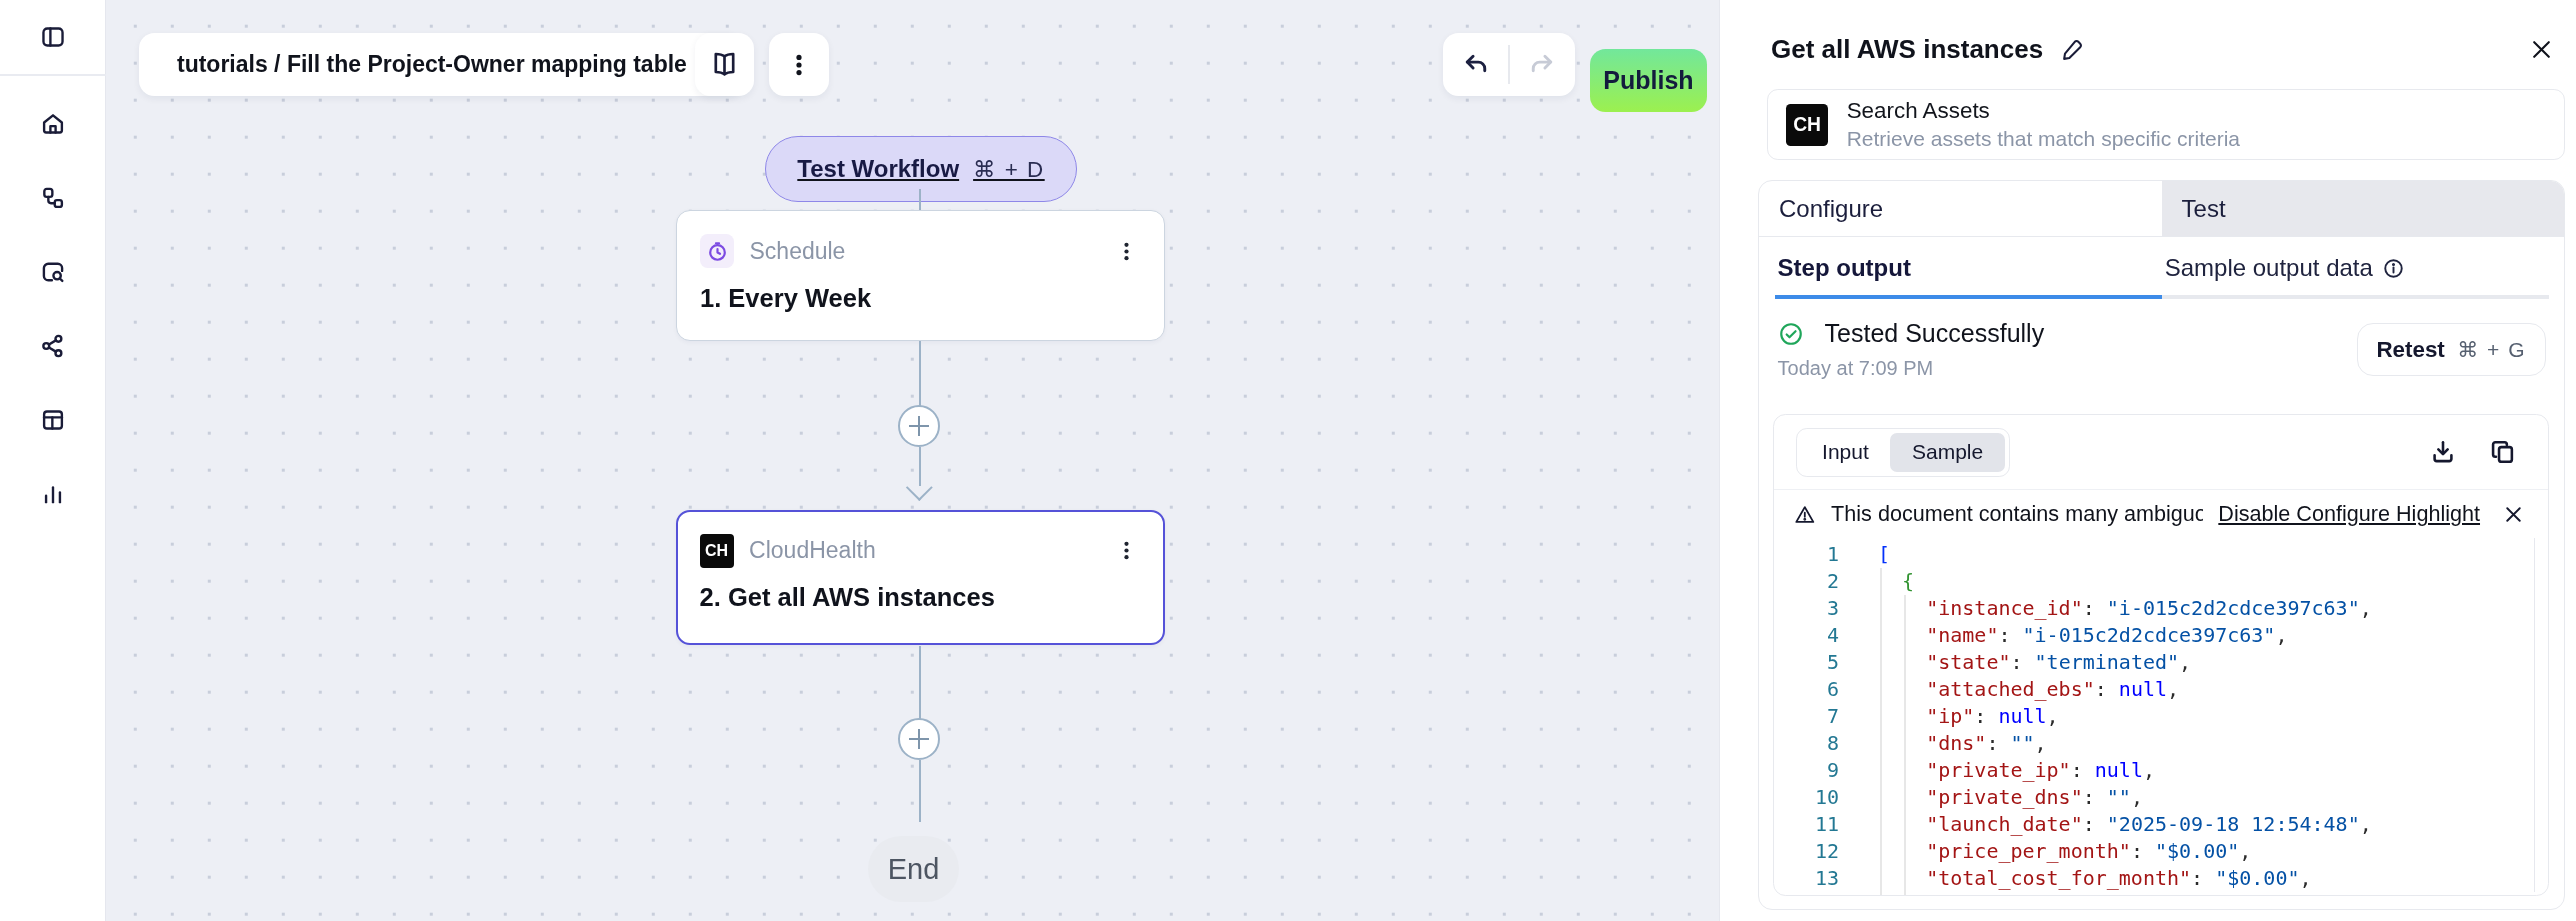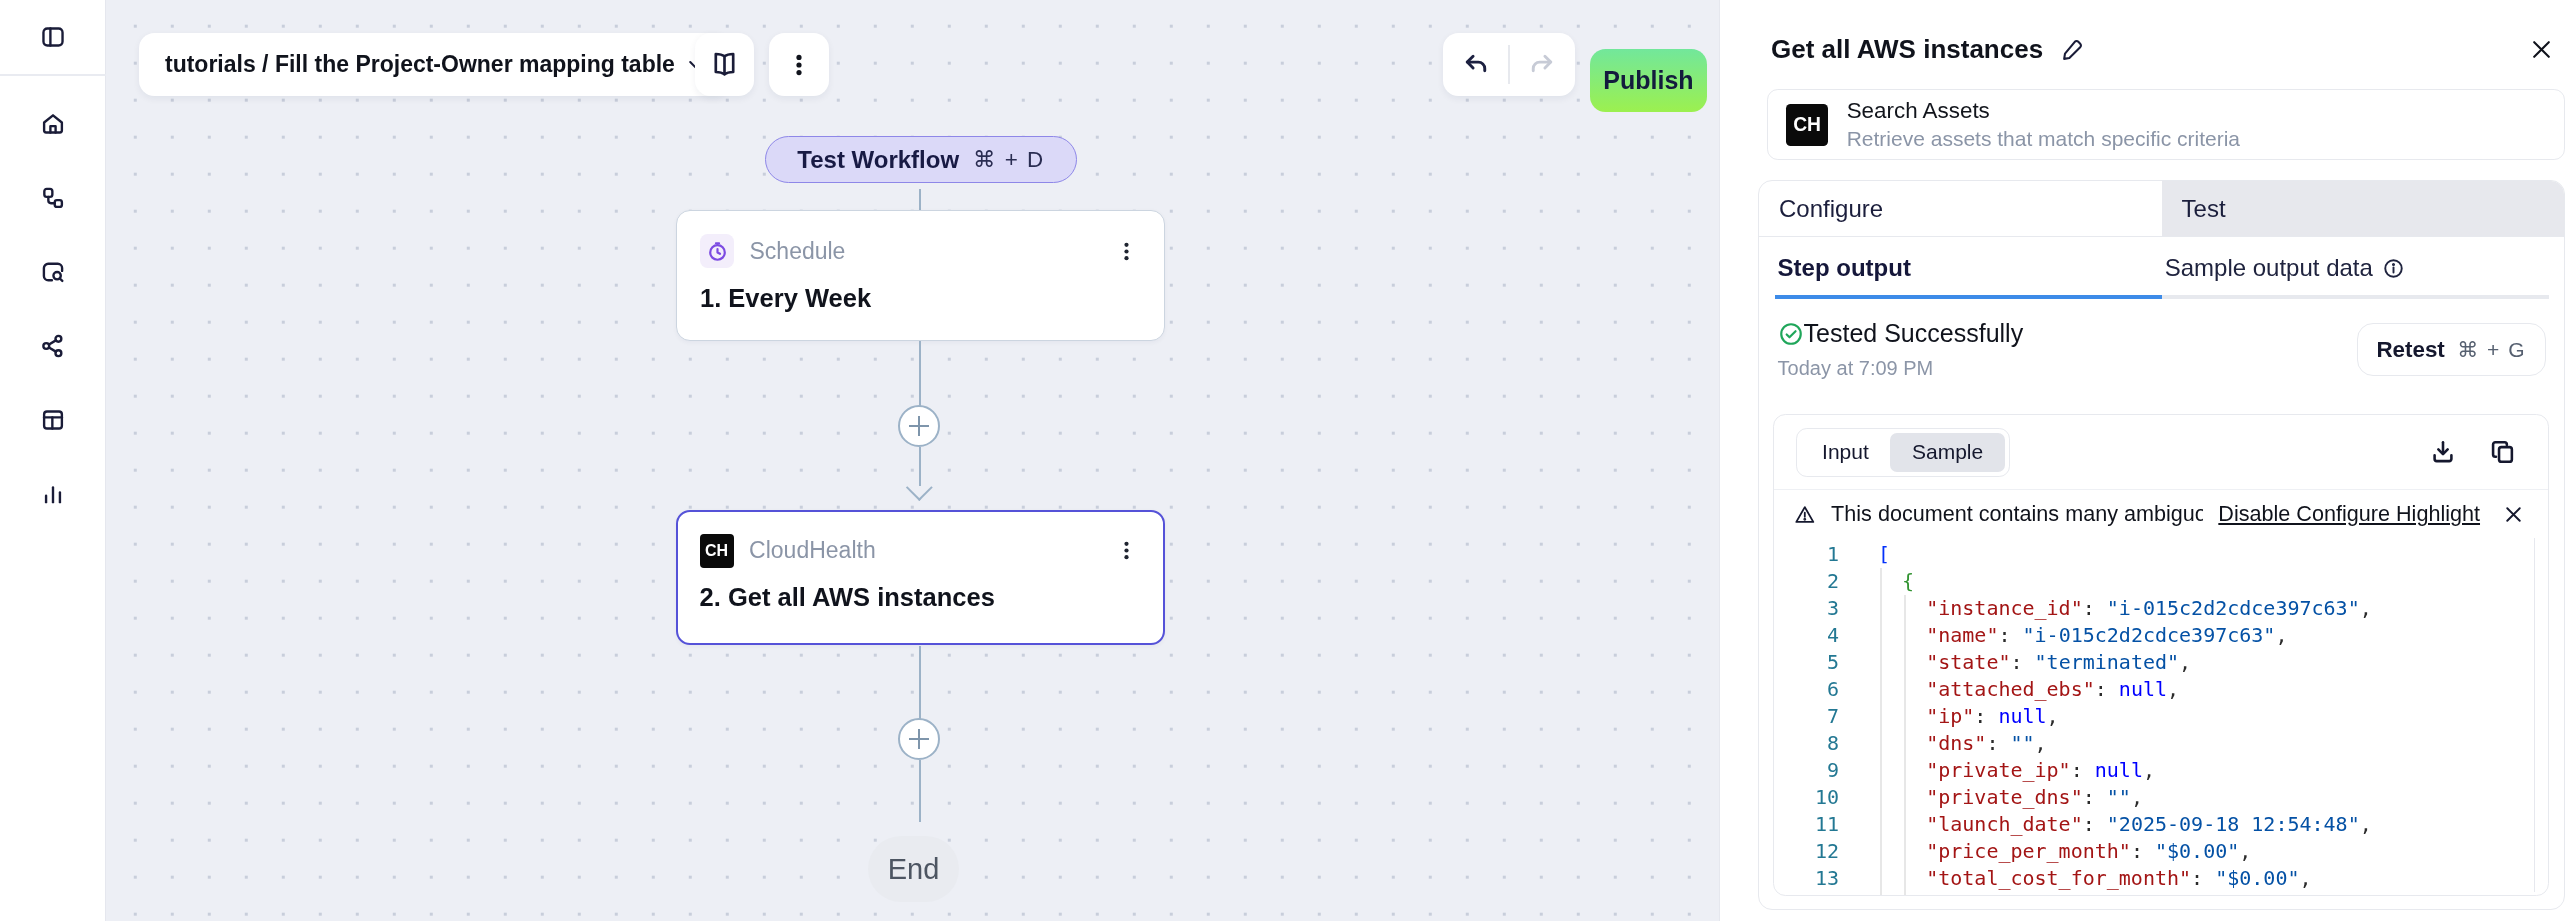--- a/index.html
+++ b/index.html
@@ -27,37 +27,37 @@
   .canvas {
     flex:1; position:relative; overflow:hidden;
     background-color:#edeff5;
     background-image:radial-gradient(#c8cedb 1.7px, transparent 1.8px);
     background-size:37px 37px; background-position:10.8px 7.7px;
   }
   .float-btn {
     position:absolute; background:#ffffff; border-radius:15.5px;
     box-shadow:0 2.3px 7.7px rgba(25,30,70,0.06); display:flex; align-items:center;
   }
-  .wf-dropdown { left:33px; top:33px; height:63px; padding:0 23px 0 26px; gap:9px; cursor:pointer; }
+  .wf-dropdown { left:33px; top:33px; height:63px; padding:0 23px 0 38px; gap:9px; cursor:pointer; }
   .wf-dropdown .crumb { font-size:23px; font-weight:600; color:#10131c; }
   .btn-book { left:589px; top:33px; width:59px; height:63px; justify-content:center; cursor:pointer; }
   .btn-kebab-toolbar { left:663px; top:33px; width:60px; height:63px; justify-content:center; cursor:pointer; }
   .undo-redo { left:1337px; top:33px; width:132px; height:63px; justify-content:space-around; }
   .ur-half { width:50%; display:flex; justify-content:center; cursor:pointer; }
   .ur-sep { width:1.5px; height:39px; background:#e7e9ee; }
   .btn-publish {
     position:absolute; left:1484px; top:33px; width:117px; height:63px; border-radius:15.5px;
     background:linear-gradient(180deg,#72e79b 0%,#9cf04f 100%);
     display:flex; align-items:center; justify-content:center;
     font-size:25px; font-weight:700; color:#131c3d; cursor:pointer; border:none;margin-top:16px;
   }
   .test-pill {
-    position:absolute; left:659px; top:136px; width:312px; height:47px; border-radius:772px;
+    position:absolute; left:659px; top:136px; width:312px; height:66px; border-radius:772px;
     background:#dbd9f8; border:1.9px solid #8e87e8;
-    display:flex; align-items:center; justify-content:center; gap:14px; cursor:pointer;
+    display:flex; align-items:center; justify-content:center; gap:14px; cursor:pointer;text-decoration:underline;
   }
   .test-pill .tp-label { font-size:24px; font-weight:600; color:#181a44; }
   .test-pill .tp-short { font-size:22.4px; font-weight:500; color:#2a2d52; letter-spacing:1.5px; }
 
   .vline { position:absolute; width:2.3px; background:#9cb2c7; left:813px; }
   .vA { top:189px; height:21.6px; }
   .vB { top:341px; height:65px; }
   .vC { top:447px; height:39px; }
   .vD { top:646px; height:73px; }
   .vE { top:760px; height:62px; }
@@ -130,21 +130,21 @@
 
   .subtab-row { display:flex; padding:0 15.5px; height:62px; flex-shrink:0; }
   .subtab { width:50%; display:flex; align-items:center; position:relative; cursor:pointer; padding-left:3.1px; }
   .subtab .st-label { font-size:24px; color:#20243f; display:flex; align-items:center; gap:9.3px; }
   .subtab-active .st-label { font-weight:700; color:#15173a; }
   .subtab .st-bar { position:absolute; left:0; right:0; bottom:0; height:3.9px; background:#e7e9ee; }
   .subtab-active .st-bar { background:#3d8be8; }
 
   .status-row { display:flex; align-items:center; padding:20px 18.6px 0 18.6px; flex-shrink:0; }
   .status-left { display:flex; flex-direction:column; }
-  .status-line { display:flex; align-items:center; gap:0; }
+  .status-line { display:flex; align-items:center; gap:21px; }
   .status-msg { font-size:25px; font-weight:500; color:#10131c; }
   .status-time { font-size:20px; color:#8b95a7; margin-top:9.3px; }
   .retest-btn {
     border:1.5px solid #e7e9ee; border-radius:16px; background:#fff;
     display:flex; align-items:center; gap:12.4px; padding:12.4px 18.6px; cursor:pointer;
   }
   .retest-label { font-size:22.4px; font-weight:600; color:#15182e; }
   .retest-short { font-size:21px; color:#566070; letter-spacing:1.5px; }
 
   .output-card {

